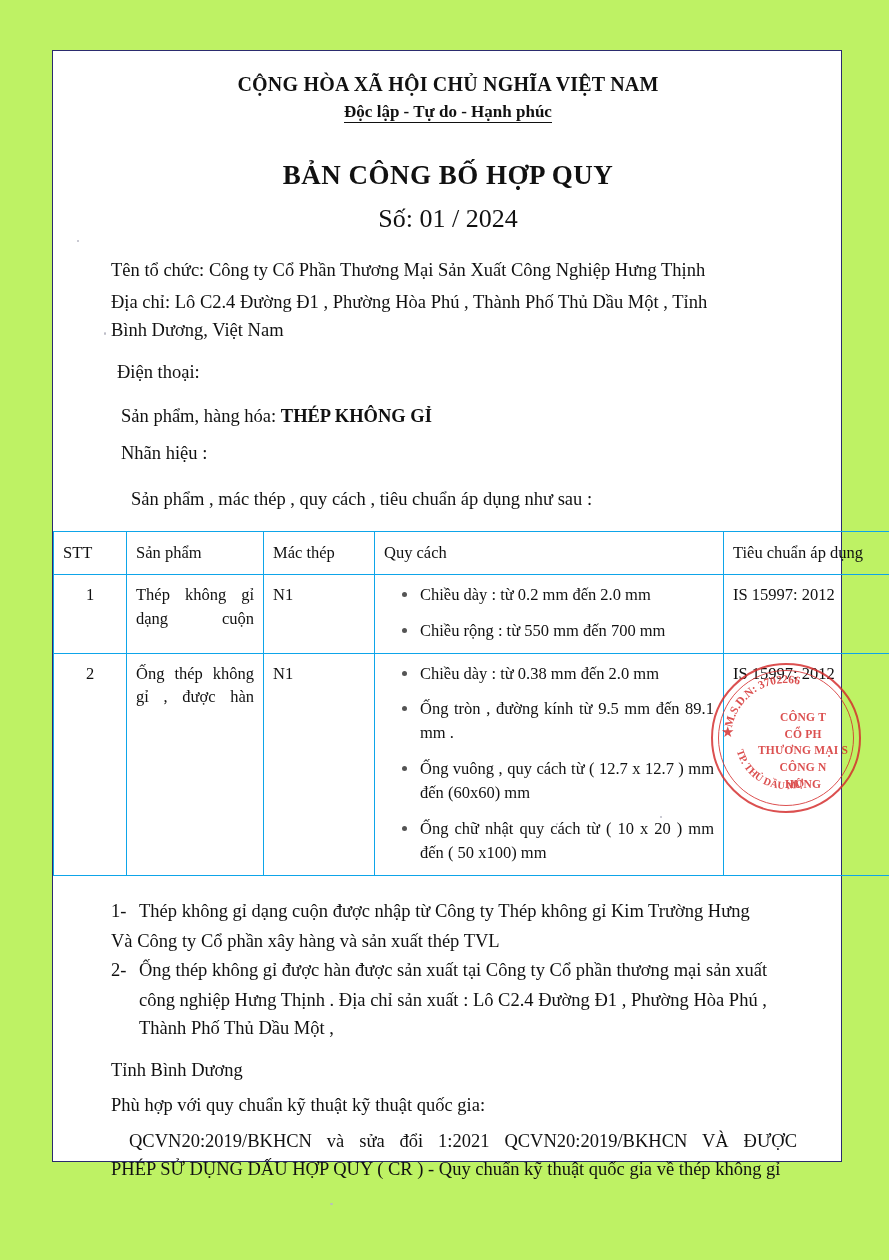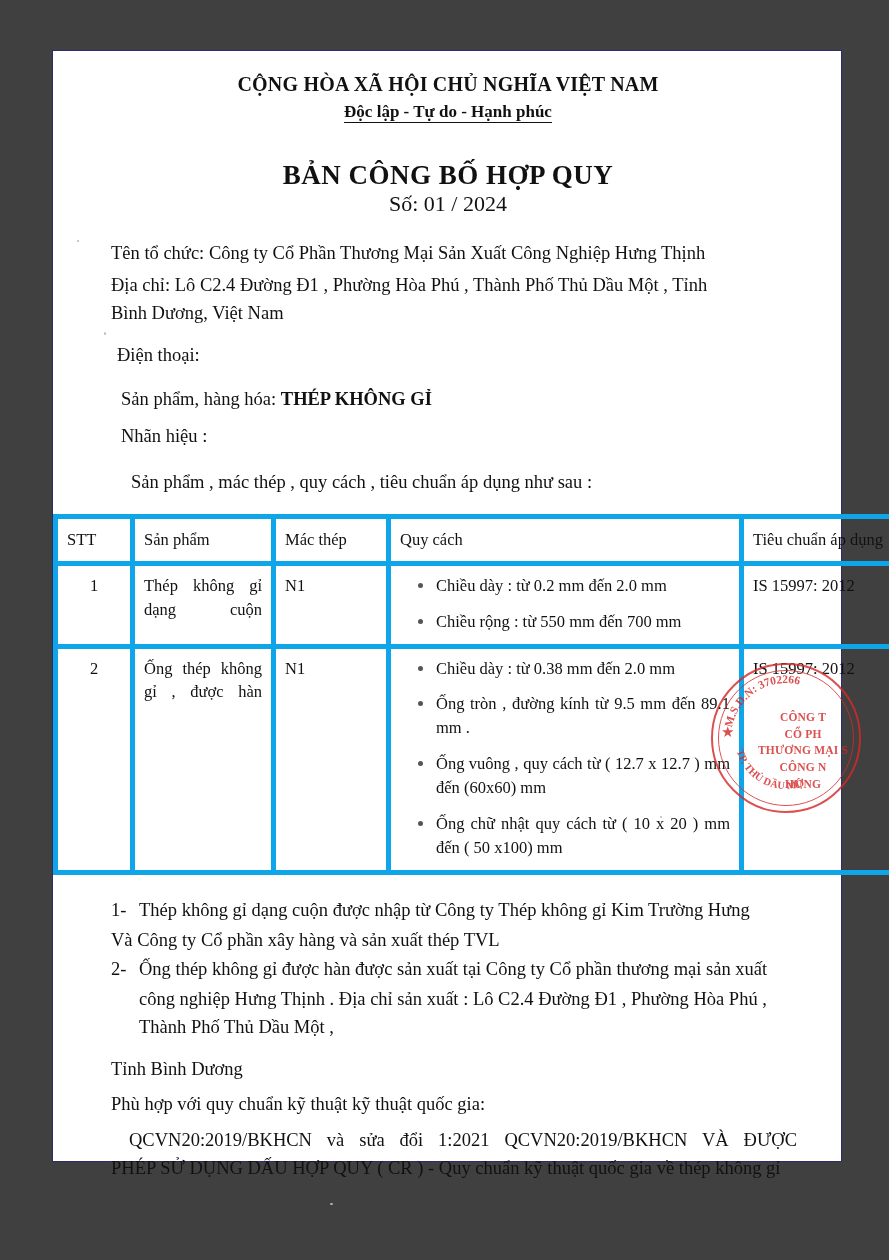--- a/index.html
+++ b/index.html
@@ -12,21 +12,21 @@
     background: #ffffff;
     font-family: "Liberation Serif", serif;
     color: #111111;
     position: relative;
     overflow: hidden;
   }
   .page {
     position: absolute;
     left: 0; top: 0;
     width: 889px; height: 1260px;
-    background: #404040;
+    background: #bef264;
   }
   .doc-frame {
     position: absolute;
     left: 52px;
     top: 50px;
     width: 790px;
     height: 1112px;
     border: 1.5px solid #2b2b6e;
     box-sizing: border-box;
     background: #ffffff;
@@ -56,21 +56,22 @@
   }
   .title {
     text-align: center;
     font-weight: bold;
     font-size: 27px;
     margin-top: 38px;
     letter-spacing: 0.5px;
   }
   .subnum {
     text-align: center;
-    font-size: 22px;
+    font-size: 26px;
+    margin-top: 13px;
   }
   .para {
     margin: 0 52px 0 58px;
     font-size: 18.5px;
     line-height: 1.52;
   }
   .para.t1 { margin-top: 22px; }
   .para.t2 { margin-top: 4px; }
   .para.t3 { margin-top: 14px; padding-left: 6px; }
   .para.t4 { margin-top: 16px; padding-left: 10px; }
@@ -78,21 +79,21 @@
   .para.t6 { margin-top: 18px; padding-left: 20px; }
   .bold { font-weight: bold; }
 
   table.spec {
     border-collapse: collapse;
     margin: 18px auto 0 auto;
     width: 712px;
     table-layout: fixed;
   }
   table.spec th, table.spec td {
-    border: 5px solid #0ea5e9;
+    border: 1px solid #0ea5e9;
     vertical-align: top;
     font-size: 16.5px;
     padding: 8px 9px;
     line-height: 1.45;
   }
   table.spec th {
     font-weight: normal;
     text-align: left;
     padding-top: 9px;
     padding-bottom: 9px;

